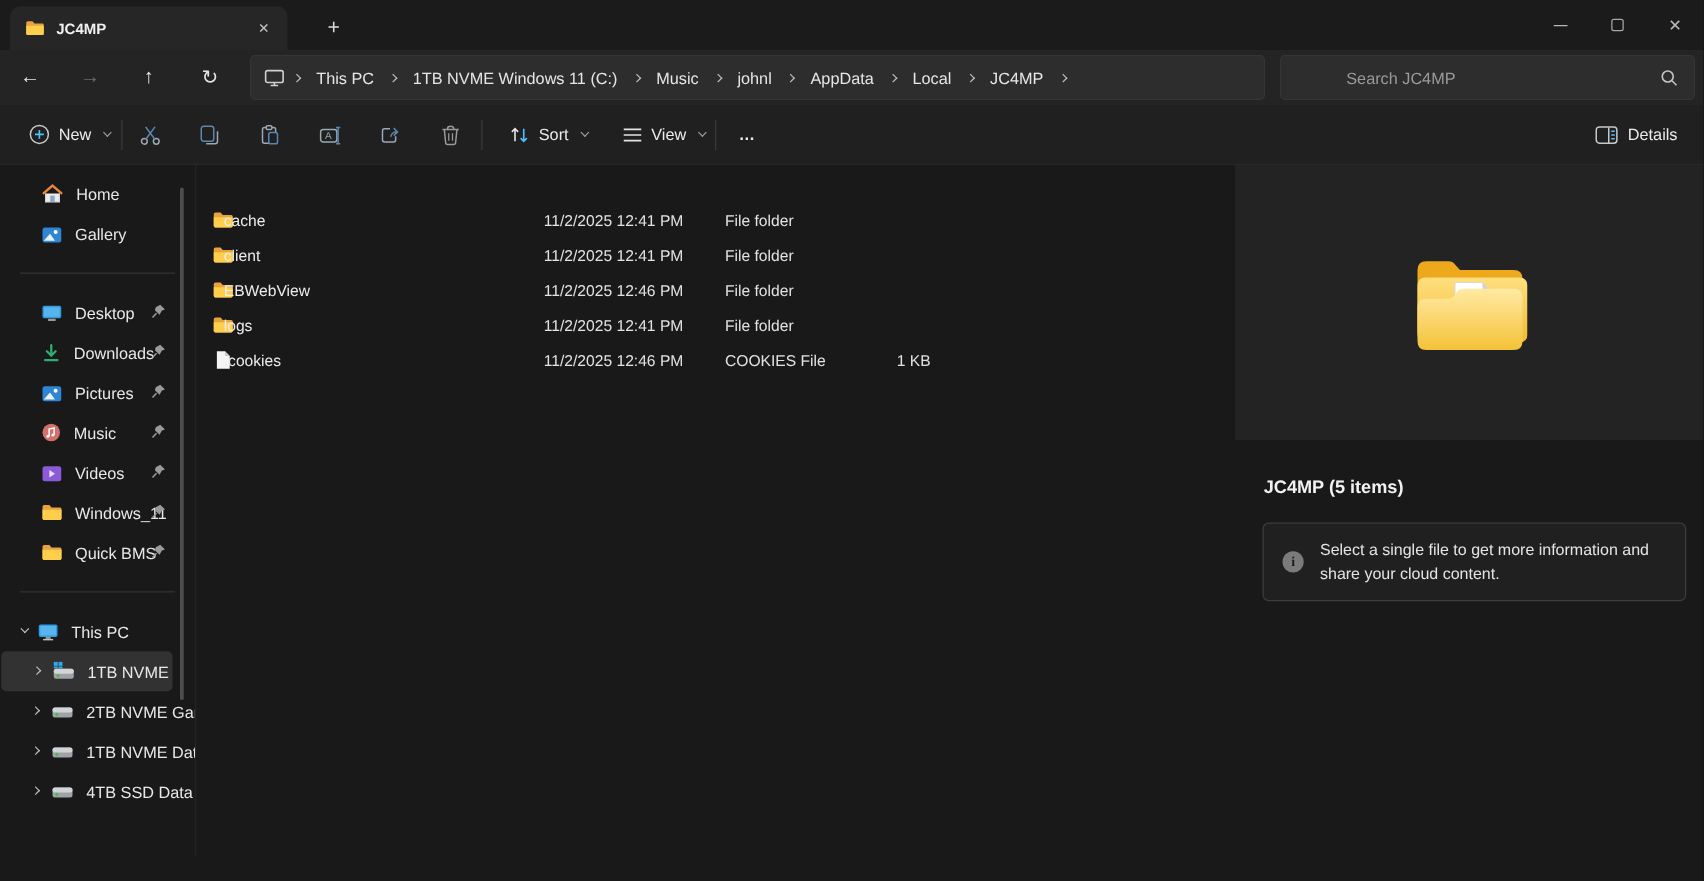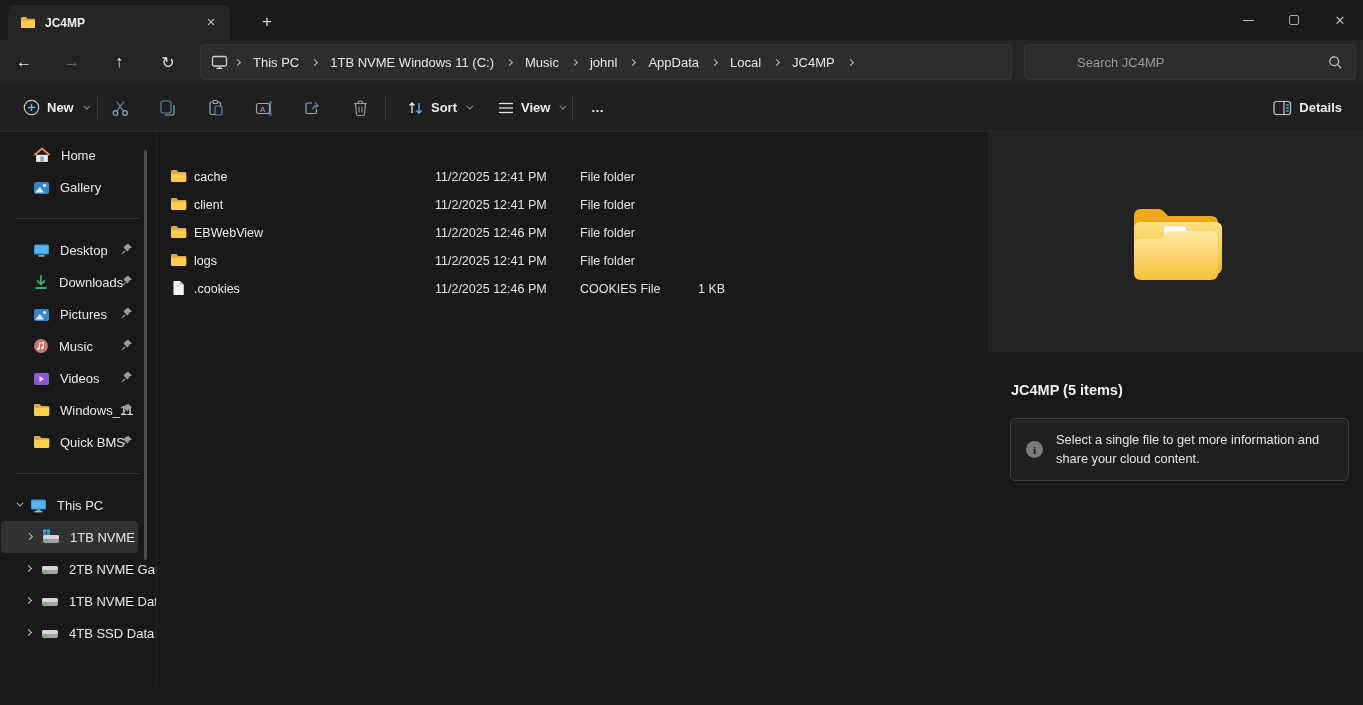--- a/index.html
+++ b/index.html
@@ -33,21 +33,21 @@
           transform:rotate(-45deg); display:inline-block; margin:0 7px; flex:0 0 auto; }
   .chev.down { transform:rotate(45deg) translateY(-2px); }
   .searchbar { position:absolute; left:1024px; top:4px; width:332px; height:36px; background:#2d2d2d; border:1px solid #353535;
                border-radius:4px; display:flex; align-items:center; padding:0 12px; }
   .searchbar input { flex:1; background:transparent; border:none; outline:none; color:#e6e6e6; font-family:"Liberation Sans",sans-serif; font-size:13px;margin-left:40px; }
   .searchbar input::placeholder { color:#9a9a9a; }
 
   
   .toolbar { position:absolute; left:0; top:84px; width:100%; height:48px; background:#202020; border-bottom:1px solid #272727;
              display:flex; align-items:center; }
-  .tbtn { display:flex; align-items:center; gap:7px; height:34px; padding:0 9px; border-radius:4px; color:#ececec; font-size:13px;font-weight:bold; }
+  .tbtn { display:flex; align-items:center; gap:7px; height:34px; padding:0 9px; border-radius:4px; color:#ececec; font-size:13px; }
   .tbtn .chev { margin:0 0 0 2px; border-color:#9d9d9d; }
   .tb-new { position:absolute; left:14px; }
   .tb-sep { position:absolute; top:12px; width:1px; height:24px; background:#3a3a3a; }
   .tico { position:absolute; top:7px; width:34px; height:34px; display:flex; align-items:center; justify-content:center; border-radius:4px; }
   .tb-sort { position:absolute; left:398px; }
   .tb-view { position:absolute; left:489px; }
   .tb-more { position:absolute; left:582px; width:32px; justify-content:center; font-weight:700; letter-spacing:1px; }
   .tb-details { position:absolute; right:12px; }
 
   
@@ -67,24 +67,24 @@
   .sb-scroll { position:absolute; left:144px; top:18px; width:3px; height:410px; background:#4d4d4d; border-radius:2px; }
 
   
   .filelist { position:absolute; left:158px; top:0; width:829px; height:553px; }
   .flhead { position:absolute; left:0; top:0; width:100%; height:29px; font-size:12.5px; color:#cfcfcf; }
   .flhead .h { position:absolute; top:7px; }
   .colsep { position:absolute; top:4px; width:1px; height:21px; background:#343434; }
   .sortcaret { position:absolute; left:140px; top:0px; width:7px; height:7px; border-left:1.4px solid #bdbdbd; border-top:1.4px solid #bdbdbd; transform:rotate(45deg); }
   .frow { position:absolute; left:0; width:100%; height:28px; font-size:12.5px; color:#ececec; }
   .frow .icon { position:absolute; left:12px; top:6px; }
-  .frow .name { position:absolute; left:36px; top:7px; }
+  .frow .name { position:absolute; left:21px; top:7px; }
   .frow .date { position:absolute; left:277px; top:7px; color:#e2e2e2; }
   .frow .type { position:absolute; left:422px; top:7px; color:#e2e2e2; }
-  .frow .size { position:absolute; left:540px; top:7px; width:66px; text-align:left; color:#e2e2e2; }
+  .frow .size { position:absolute; left:540px; top:7px; width:66px; text-align:center; color:#e2e2e2; }
 
   
   .details { position:absolute; left:988px; top:0; width:375px; height:553px; }
   .preview { position:absolute; left:0; top:0; width:375px; height:220px; background:#232323; display:flex; align-items:center; justify-content:center; }
   .dtitle { position:absolute; left:23px; top:250px; font-size:14.5px; font-weight:700; color:#f2f2f2; }
   .dcard { position:absolute; left:22px; top:286px; width:339px; height:63px; background:#202020; border:1px solid #3d3d3d; border-radius:5px;
            display:flex; align-items:center; gap:13px; padding:0 14px 0 15px; }
   .dinfoicon { flex:0 0 auto; width:17px; height:17px; border-radius:50%; background:#7b7b7b; color:#1c1c1c; font-size:11px; font-weight:700;
                display:flex; align-items:center; justify-content:center; font-family:"Liberation Serif",serif; }
   .dmsg { font-size:12.8px; line-height:1.45; color:#e4e4e4; width:282px; }

